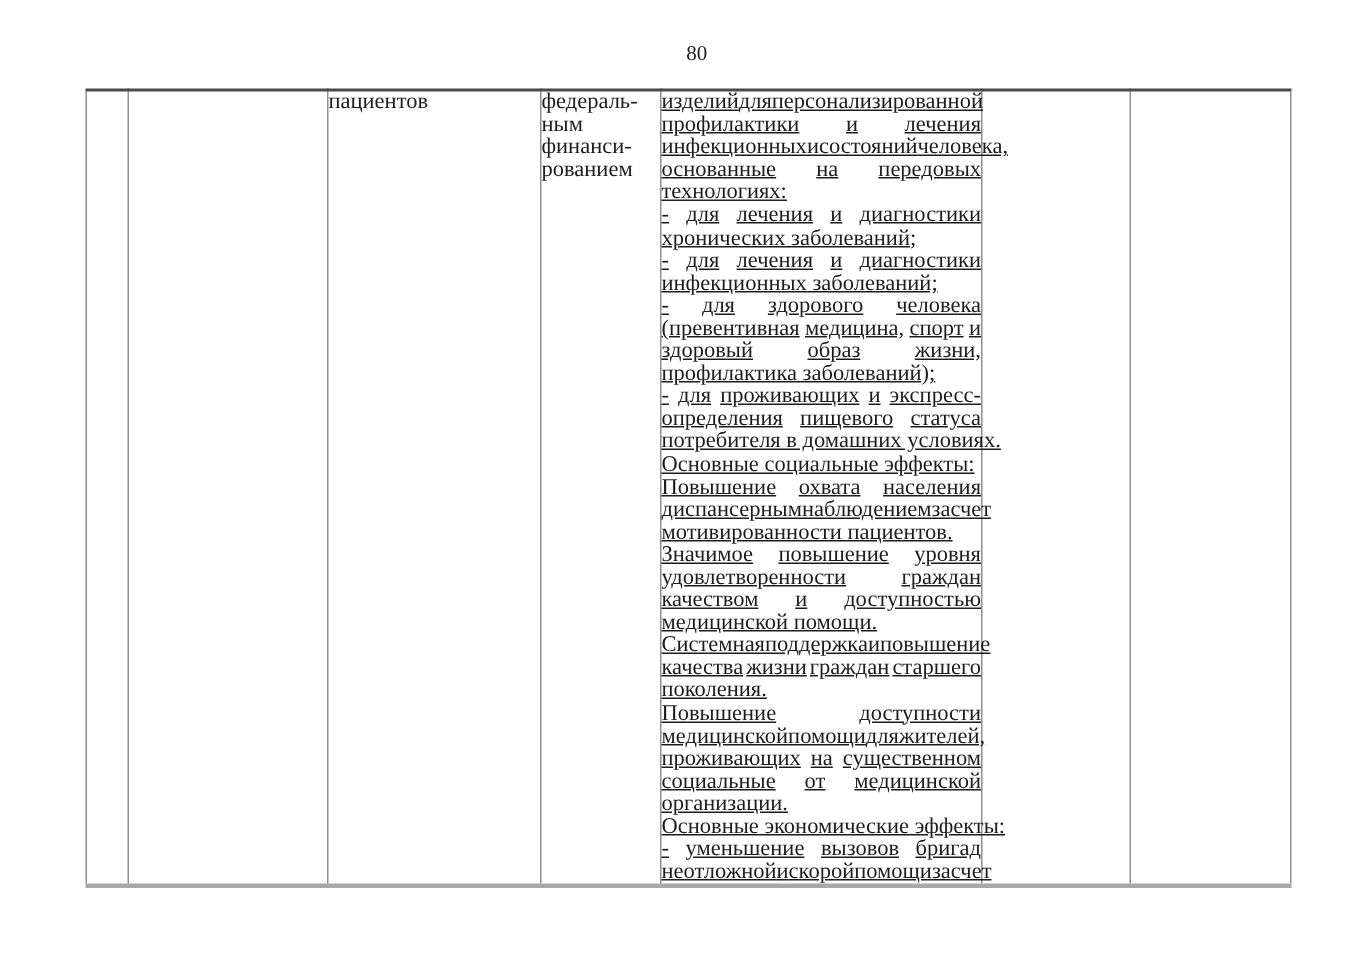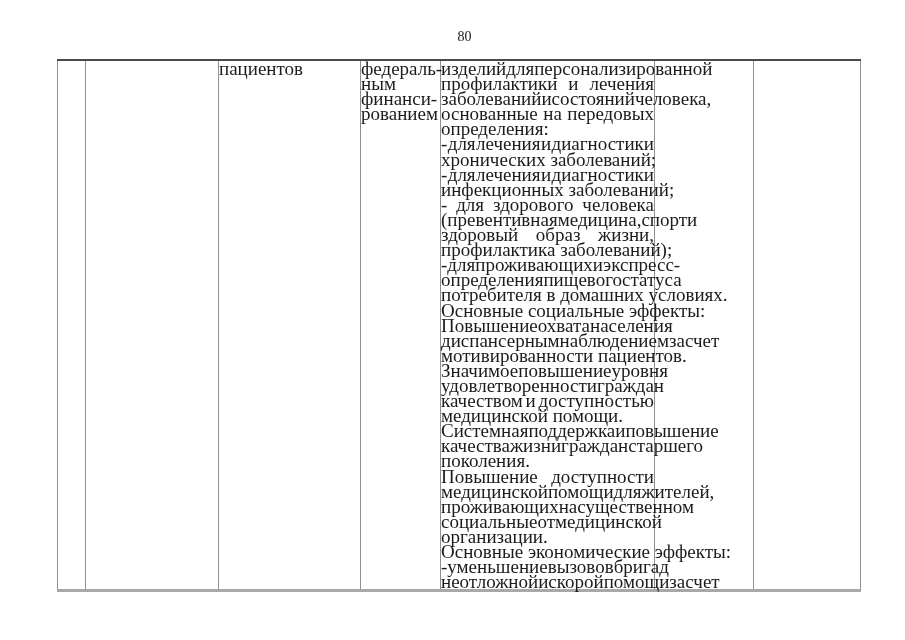--- a/index.html
+++ b/index.html
@@ -34,26 +34,26 @@
     table-layout: fixed;
     border-left: 1px solid #8f8f8f;
     border-right: 1px solid #8f8f8f;
     border-top: 2px solid #4a4a4a;
     border-bottom: 3px solid #a8a8a8;
   }
   table.doc-table td {
     border-left: 1px solid #8f8f8f;
     vertical-align: top;
     padding: 0;
-    font-size: 19px;
+    font-size: 15px;
   }
   table.doc-table td:first-child { border-left: none; }
   td.c3 { padding: 3px 4px 0 8px; }
   td.c4 { padding: 3px 2px 0 7px; margin-left: 34px; }
-  td.c5 { padding: 3px 3px 0 4px; }
+  td.c5 { padding: 3px 3px 0 4px; text-decoration: underline; }
   .tline {
     line-height: 15.1px;
     height: 15.1px;
     white-space: nowrap;
     overflow: visible;
   }
   .tline.just {
     display: flex;
     justify-content: space-between;
     white-space: normal;
@@ -96,31 +96,31 @@
               <span>изделий</span>
               <span>для</span>
               <span>персонализированной</span>
             </div>
             <div class="tline just">
               <span>профилактики</span>
               <span>и</span>
               <span>лечения</span>
             </div>
             <div class="tline just">
-              <span>заболеваний</span>
+              <span>инфекционных</span>
               <span>и</span>
               <span>состояний</span>
               <span>человека,</span>
             </div>
             <div class="tline just">
               <span>основанные</span>
               <span>на</span>
               <span>передовых</span>
             </div>
-            <div class="tline">определения:</div>
+            <div class="tline">технологиях:</div>
             <div class="tline just">
               <span>-</span>
               <span>для</span>
               <span>лечения</span>
               <span>и</span>
               <span>диагностики</span>
             </div>
             <div class="tline">хронических заболеваний;</div>
             <div class="tline just">
               <span>-</span>

